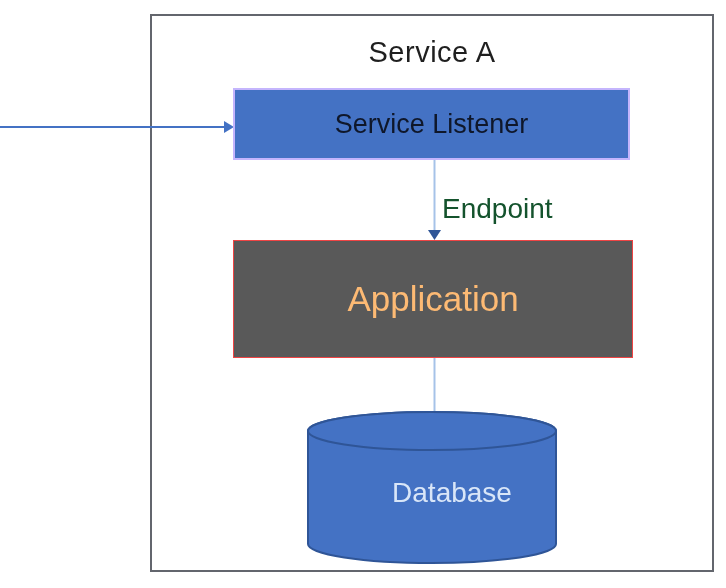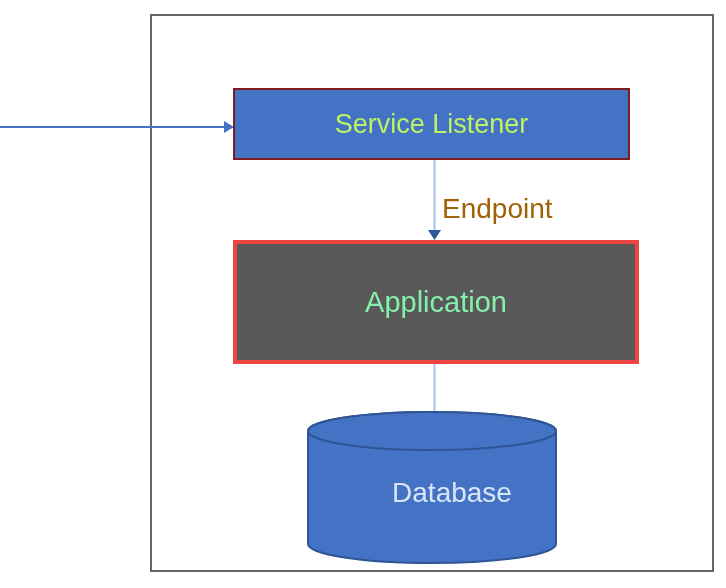--- a/index.html
+++ b/index.html
@@ -41,49 +41,49 @@
     left: 22px;
     top: 83px;
     font-size: 28px;
     color: #1a1a1a;
   }
   .endpoint-label {
     position: absolute;
     left: 442px;
     top: 193px;
     font-size: 28px;
-    color: #a16207;
+    color: #14532d;
   }
   .node-listener {
     position: absolute;
     left: 233px;
     top: 88px;
     width: 393px;
     height: 68px;
     background: #4472c4;
-    border: 2px solid #7f1d1d;
+    border: 2px solid #c4b5fd;
     display: flex;
     align-items: center;
     justify-content: center;
     font-size: 27px;
-    color: #bef264;
+    color: #0f172a;
   }
   .node-application {
     position: absolute;
     left: 233px;
     top: 240px;
     width: 398px;
     height: 116px;
     background: #595959;
-    border: 4px solid #ef4444;
+    border: 1px solid #ef4444;
     display: flex;
     align-items: center;
     justify-content: center;
-    font-size: 29px;
-    color: #86efac;
+    font-size: 35px;
+    color: #fdba74;
   }
   .database-label {
     position: absolute;
     left: 308px;
     top: 477px;
     width: 288px;
     text-align: center;
     font-size: 28px;
     color: #d9e6f8;
   }
@@ -116,20 +116,21 @@
     </g>
 
     <line x1="434.5" y1="357" x2="434.5" y2="418" stroke-width="2" stroke="#A6C3E8"></line>
 
     <g>
       <path d="M308,431 A124,19 0 0 1 556,431 L556,544 A124,19 0 0 1 308,544 Z" stroke-width="2" fill="#4472C4" stroke="#2F5597"></path>
       <ellipse cx="432" cy="431" rx="124" ry="19" stroke-width="2" fill="#4472C4" stroke="#2F5597"></ellipse>
     </g>
   </svg>
 
+  <div class="diagram-title">Service A</div>
 
 
   <div class="node-listener">
     <span>Service Listener</span>
   </div>
 
   <div class="endpoint-label">Endpoint</div>
 
   <div class="node-application">
     <span>Application</span>

